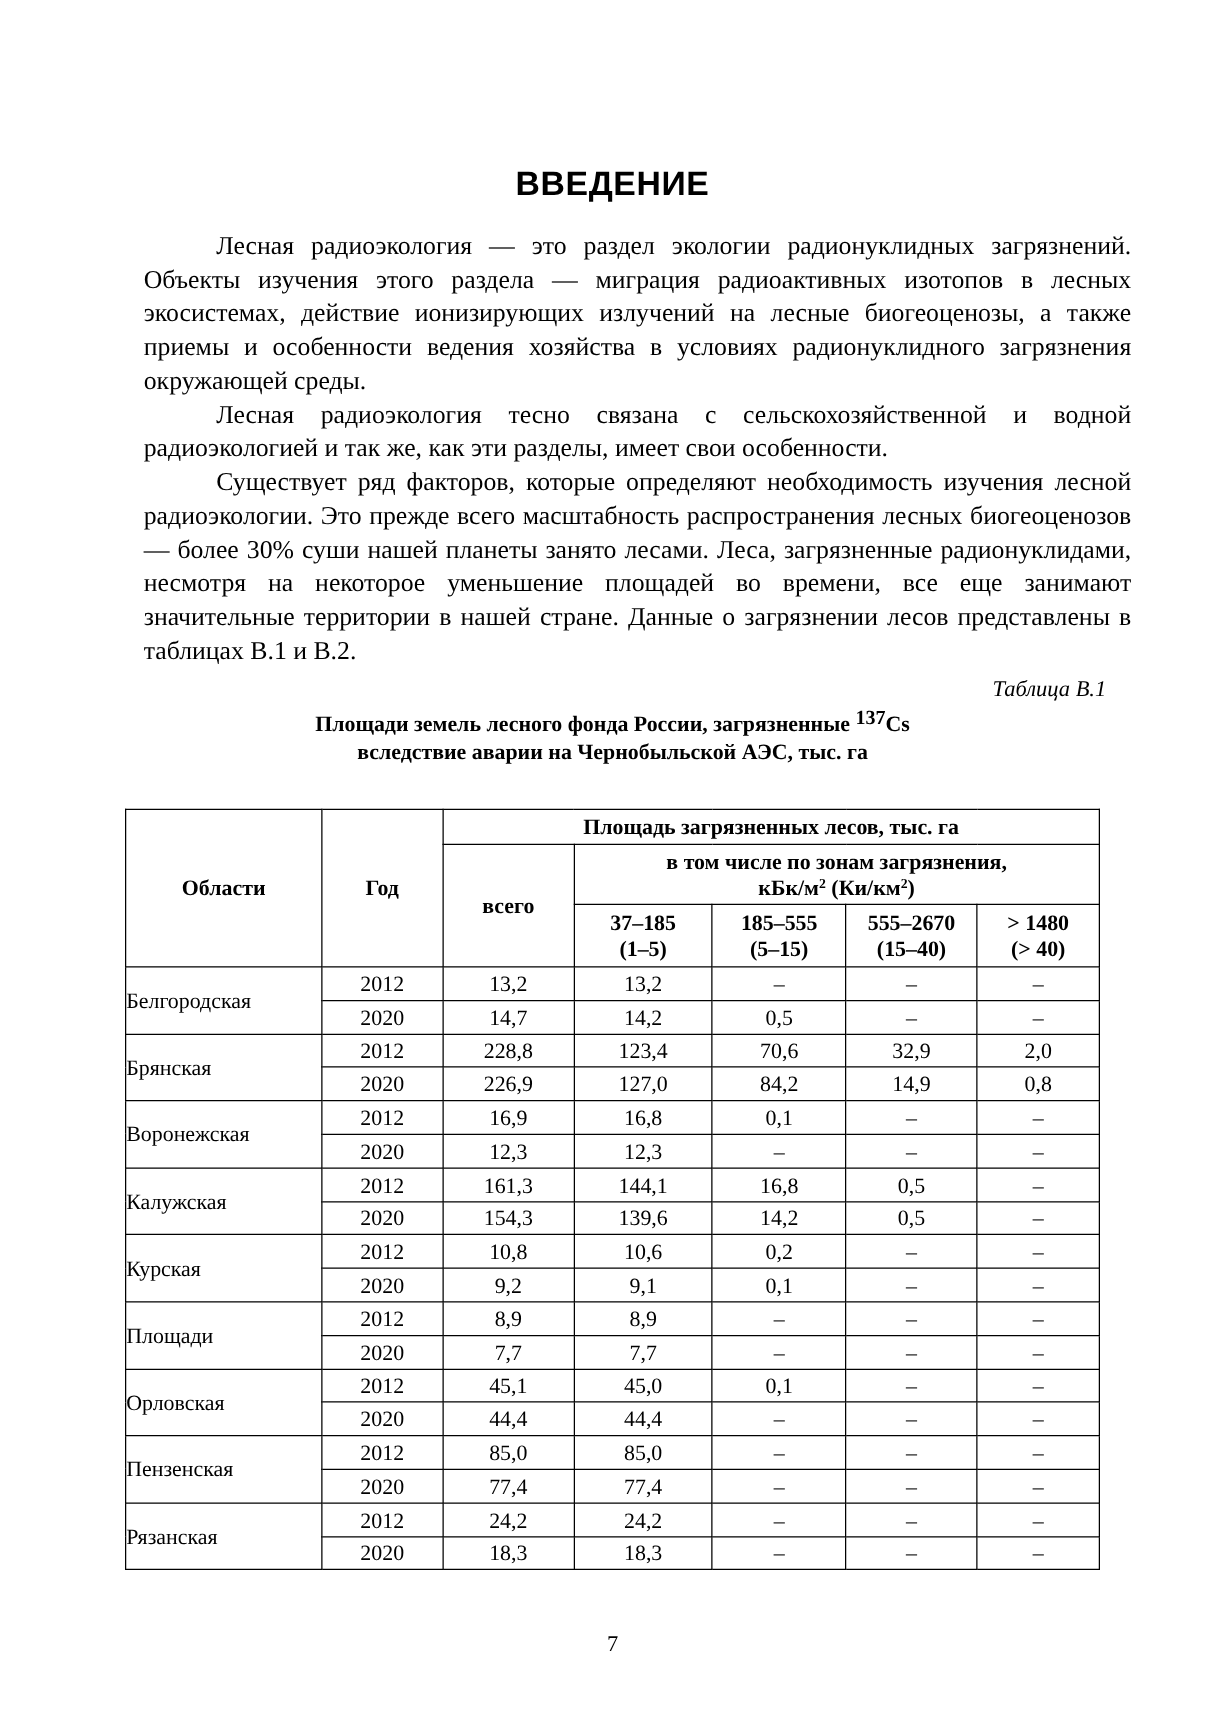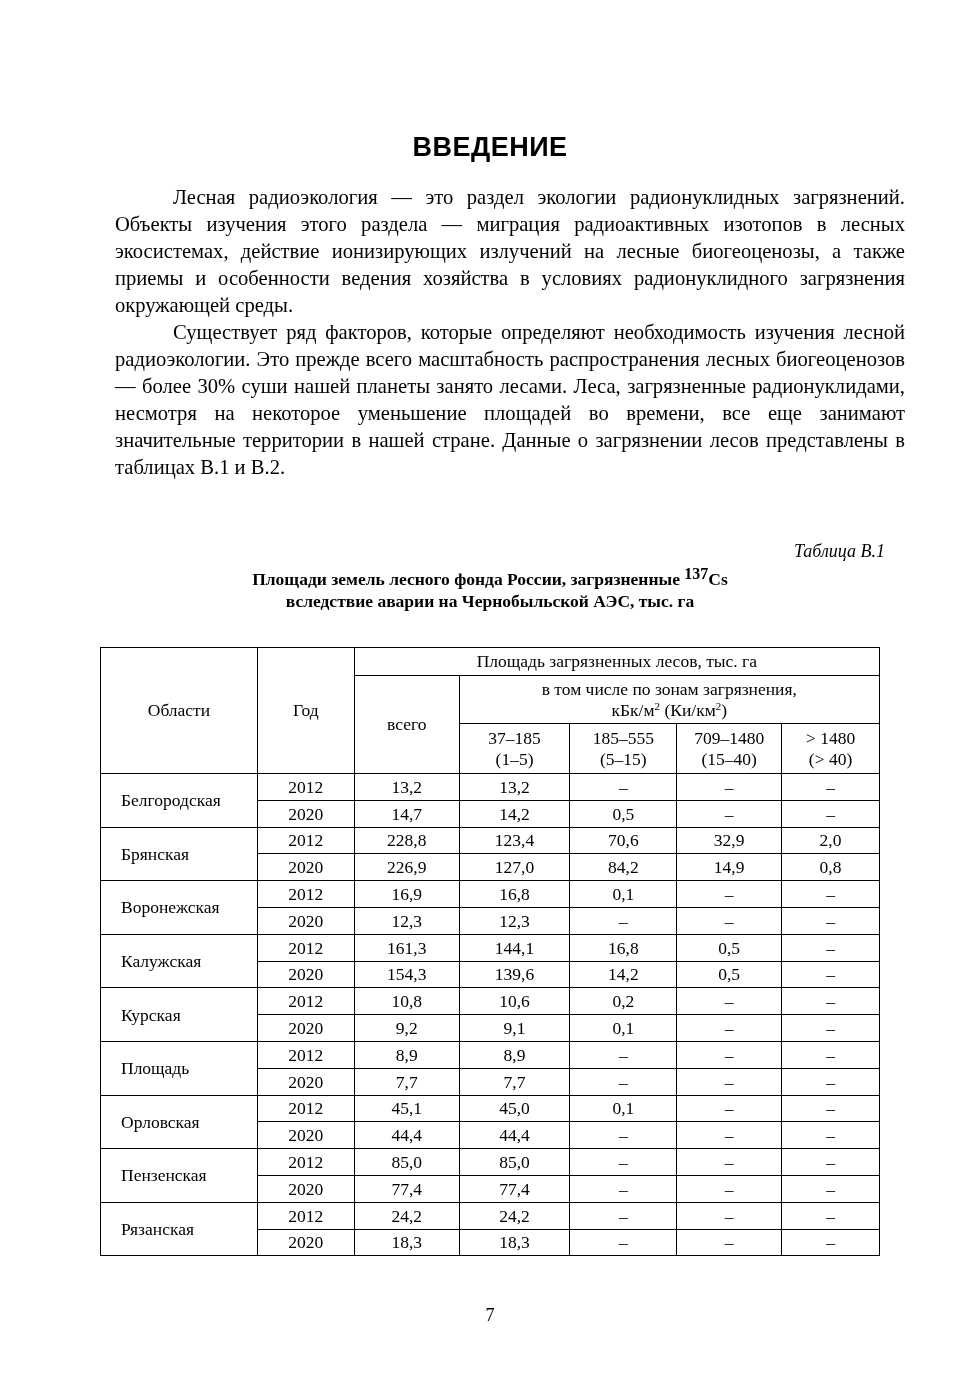--- a/index.html
+++ b/index.html
@@ -7,34 +7,35 @@
   .page { position: absolute; left: 95px; top: 0; width: 790px; }
   .heading { position: absolute; left: 0; top: 132px; width: 790px; text-align: center;
     font-family: "Liberation Sans", sans-serif; font-weight: bold; font-size: 27px; letter-spacing: 0.5px; }
   .body-text { position: absolute; left: 0; top: 184px; width: 790px; font-size: 20.6px; line-height: 27px; text-align: justify; margin-left: 20px; }
   .body-text p { margin: 0; text-indent: 58px; }
   .table-label { position: absolute; right: 0; top: 541px; font-style: italic; font-size: 18px; text-align: center; }
   .table-title { position: absolute; left: 0; top: 568px; width: 790px; text-align: center; font-weight: bold; font-size: 17.5px; line-height: 22px; }
   .table-title sup { font-size: 16px; vertical-align: 6px; line-height: 0; }
   table.data { position: absolute; left: 5px; top: 647px; width: 780px; border-collapse: collapse; font-size: 17.5px; }
   table.data th, table.data td { border: 1px solid #000; padding: 0; text-align: center; }
-  table.data th { font-weight: normal; line-height: 21px; }
+  table.data th { font-weight: bold; line-height: 21px; }
   table.data td { height: 25.8px; line-height: 20px; }
-  table.data td.region { text-align: left; padding-left: 20px; }
+  table.data td.region { text-align: left; padding-left: 0; }
   table.data th sup { font-size: 11px; vertical-align: 6px; line-height: 0; }
   .page-number { position: absolute; left: 0; top: 1305px; width: 790px; text-align: center; font-size: 18px; }
 </style>
 </head>
 <body>
 
 <div class="page">
   <div class="heading">ВВЕДЕНИЕ</div>
 
   <div class="body-text">
     <p>Лесная радиоэкология — это раздел экологии радионуклидных загрязнений. Объекты изучения этого раздела — миграция радиоактивных изотопов в лесных экосистемах, действие ионизирующих излучений на лесные биогеоценозы, а также приемы и особенности ведения хозяйства в условиях радионуклидного загрязнения окружающей среды.</p>
+    <p>Лесная радиоэкология тесно связана с сельскохозяйственной и водной радиоэкологией и так же, как эти разделы, имеет свои особенности.</p>
     <p>Существует ряд факторов, которые определяют необходимость изучения лесной радиоэкологии. Это прежде всего масштабность распространения лесных биогеоценозов — более 30% суши нашей планеты занято лесами. Леса, загрязненные радионуклидами, несмотря на некоторое уменьшение площадей во времени, все еще занимают значительные территории в нашей стране. Данные о загрязнении лесов представлены в таблицах В.1 и В.2.</p>
   </div>
 
   <div class="table-label">Таблица В.1</div>
 
   <div class="table-title">
     <div><span>Площади земель лесного фонда России, загрязненные </span><sup>137</sup><span>Cs</span></div>
     <div>вследствие аварии на Чернобыльской АЭС, тыс. га</div>
   </div>
 
@@ -64,21 +65,21 @@
       <tr style="height:50px">
         <th>
             <div>37–185</div>
             <div>(1–5)</div>
           </th>
         <th>
             <div>185–555</div>
             <div>(5–15)</div>
           </th>
         <th>
-            <div>709–1480</div>
+            <div>555–2670</div>
             <div>(15–40)</div>
           </th>
         <th>
             <div>&gt; 1480</div>
             <div>(&gt; 40)</div>
           </th>
       </tr>
     </thead>
     <tbody id="table-body">
         <tr>
@@ -160,21 +161,21 @@
         </tr>
         <tr>
           <td>2020</td>
           <td>9,2</td>
           <td>9,1</td>
           <td>0,1</td>
           <td>–</td>
           <td>–</td>
         </tr>
         <tr>
-          <td class="region" rowspan="2">Площадь</td>
+          <td class="region" rowspan="2">Площади</td>
           <td>2012</td>
           <td>8,9</td>
           <td>8,9</td>
           <td>–</td>
           <td>–</td>
           <td>–</td>
         </tr>
         <tr>
           <td>2020</td>
           <td>7,7</td>

